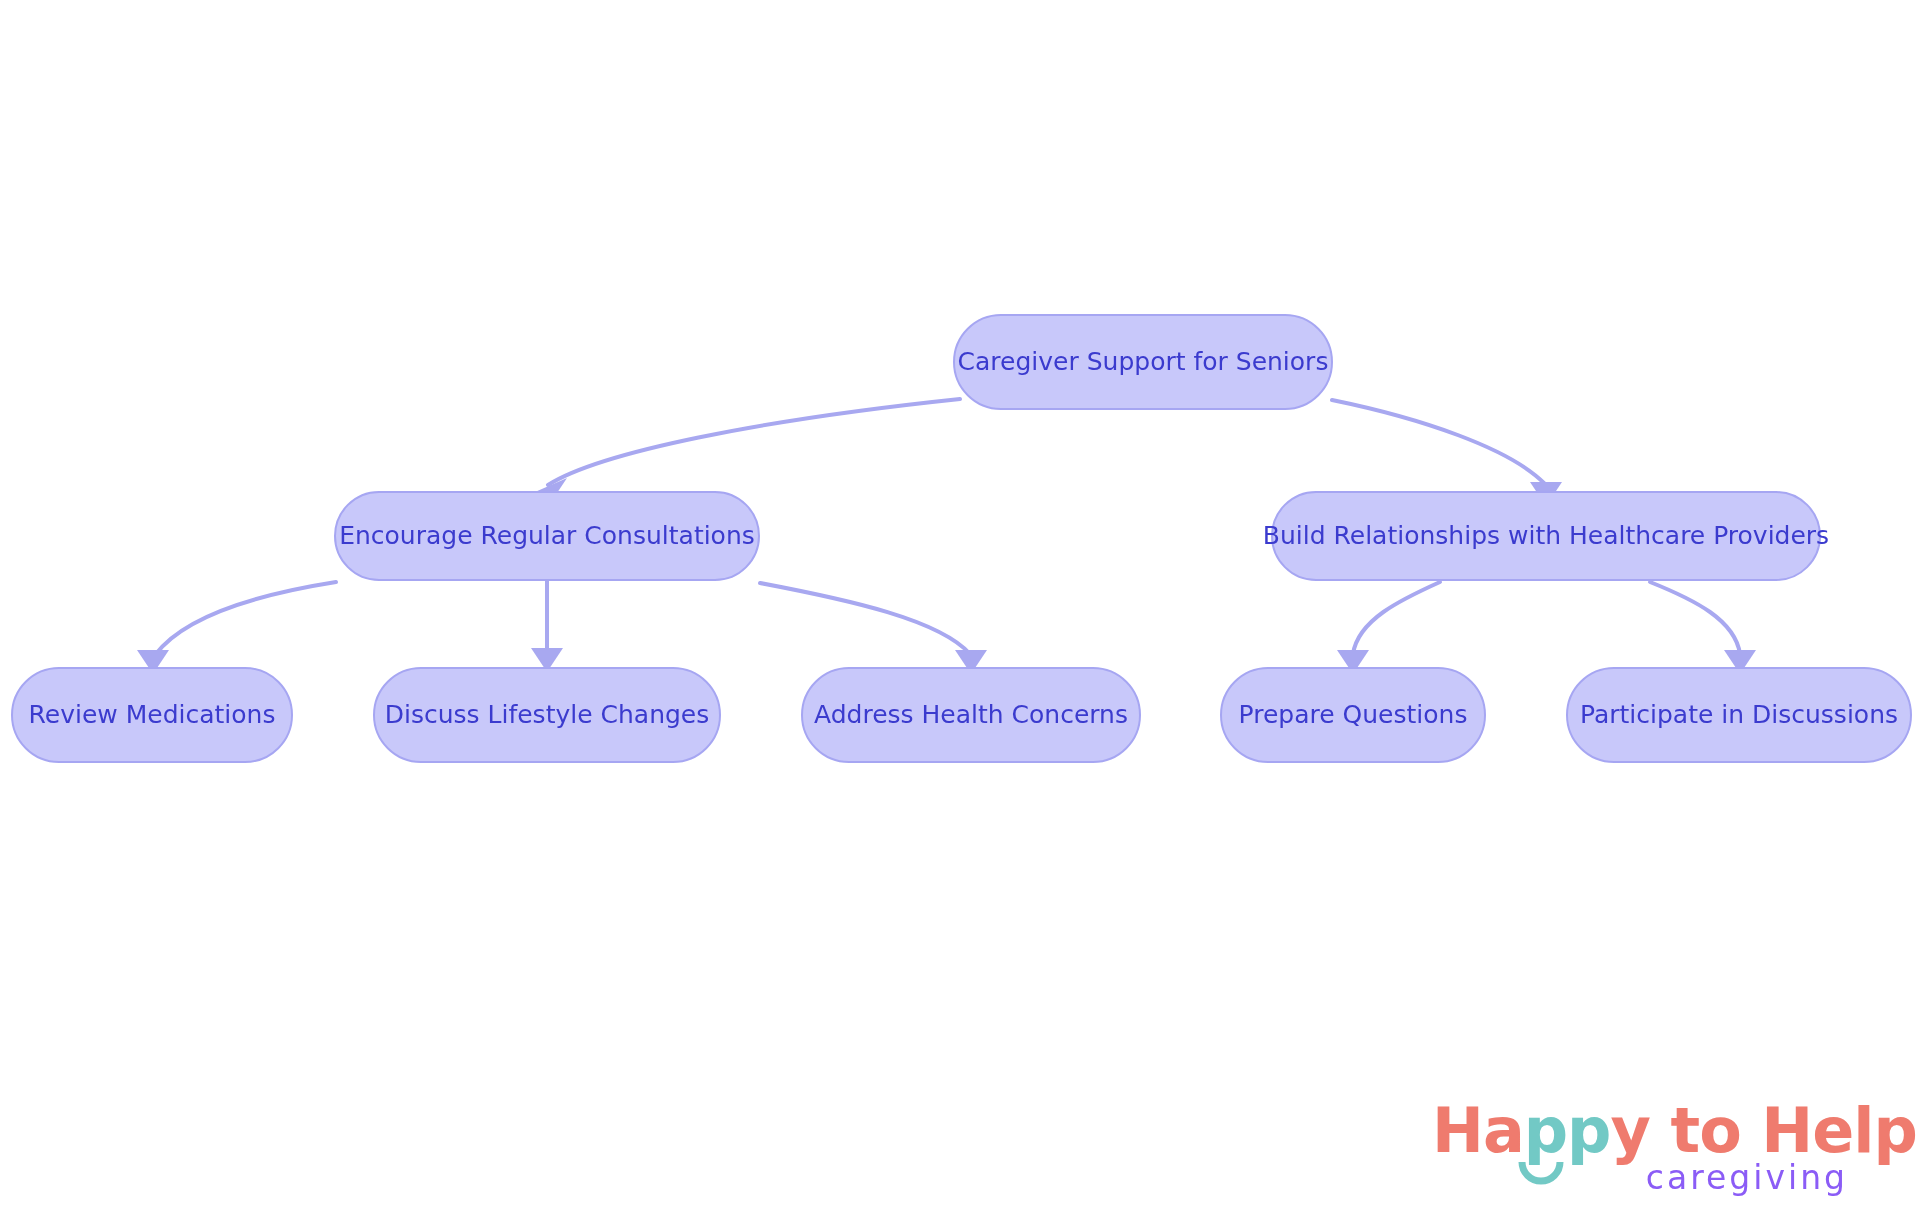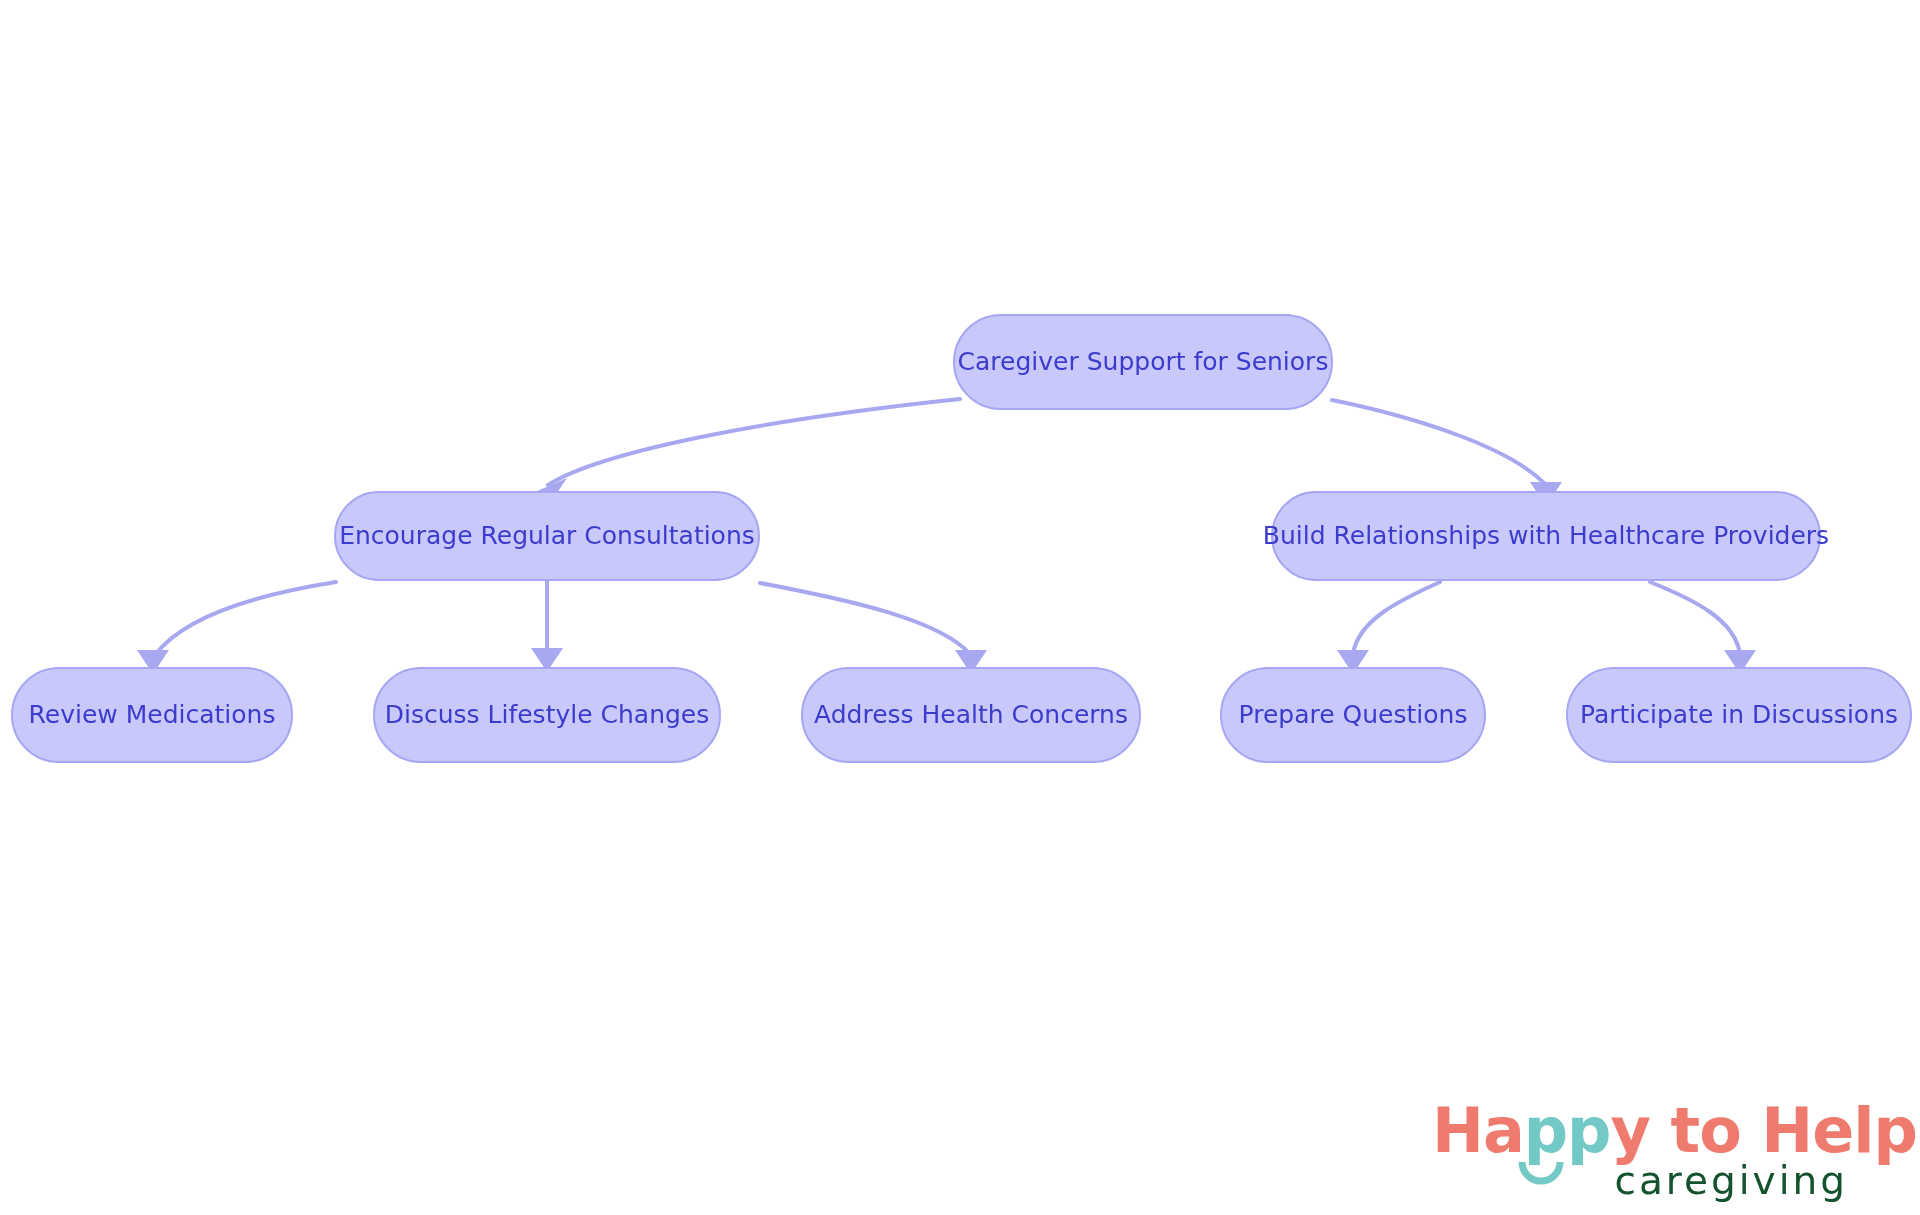--- a/index.html
+++ b/index.html
@@ -67,23 +67,23 @@
     white-space: nowrap;
     letter-spacing: -1px;
   }
   .logo-coral { color: #ef7b6e; }
   .logo-teal  { color: #72c9c5; }
   .logo-line2 {
     position: absolute;
     right: 4px;
     top: 60px;
     font-family: "DejaVu Sans", sans-serif;
-    font-size: 39px;
+    font-size: 33px;
     letter-spacing: 3px;
-    color: #14532d;
+    color: #8b5cf6;
     white-space: nowrap;
   }
   #logo-smile {
     position: absolute;
     left: 86px;
     top: 62px;
     width: 46px;
     height: 28px;
   }
 </style>

